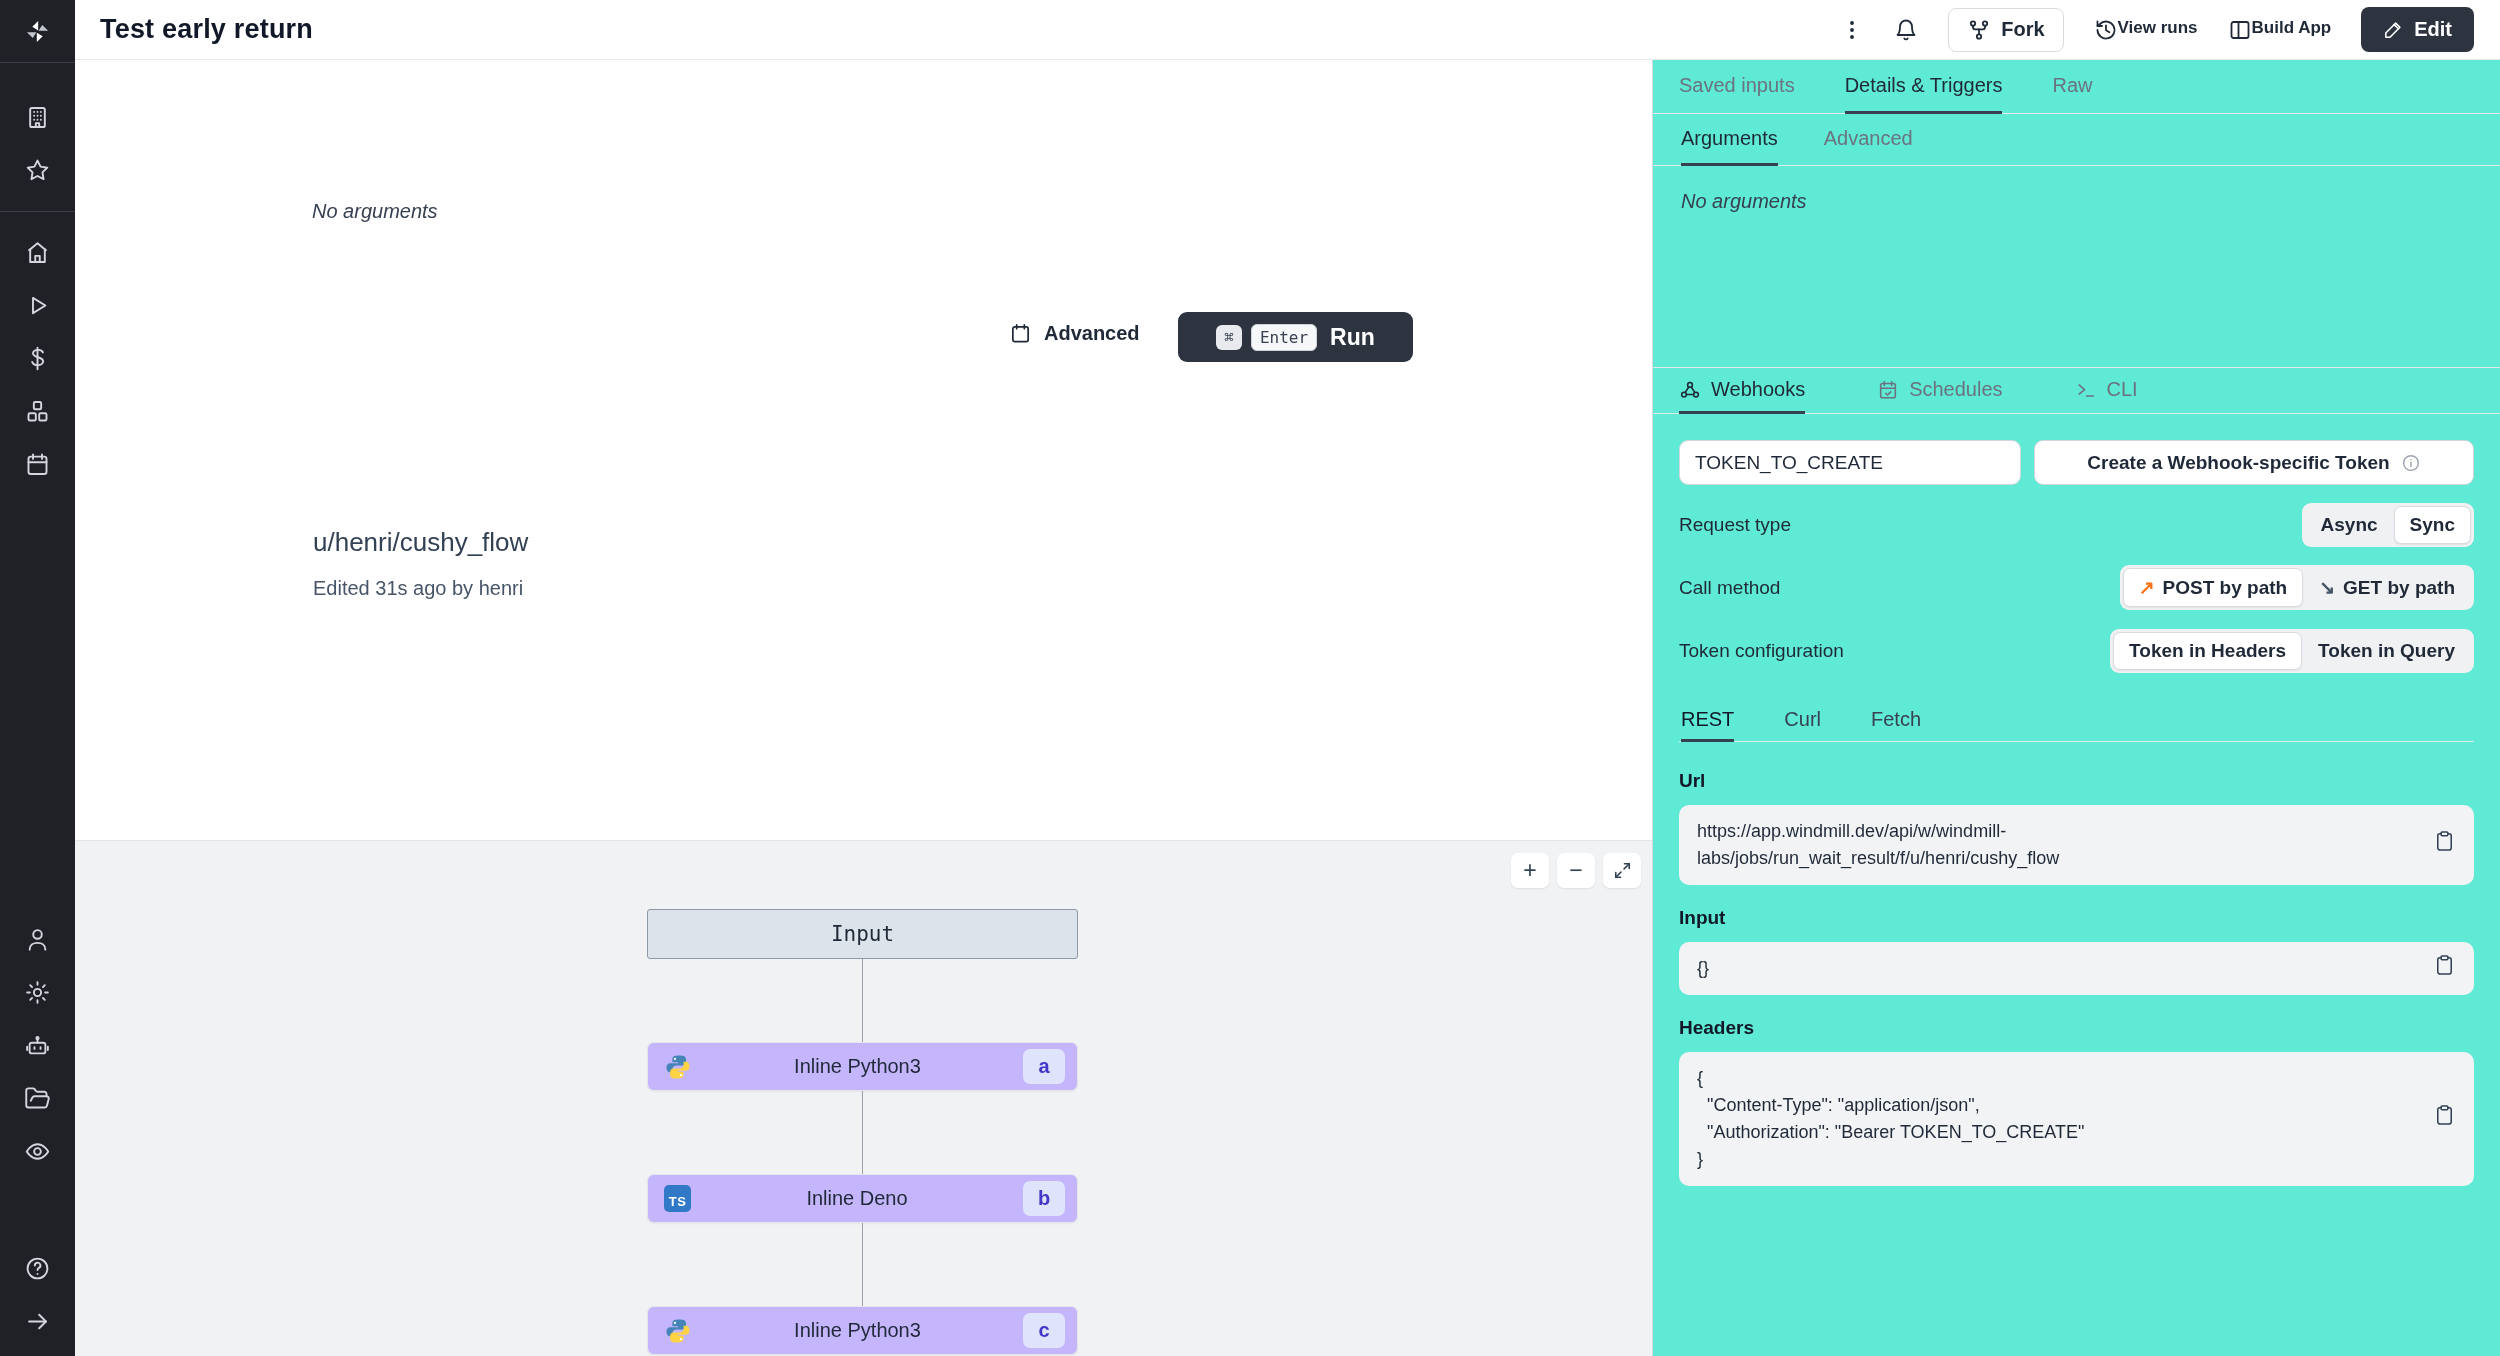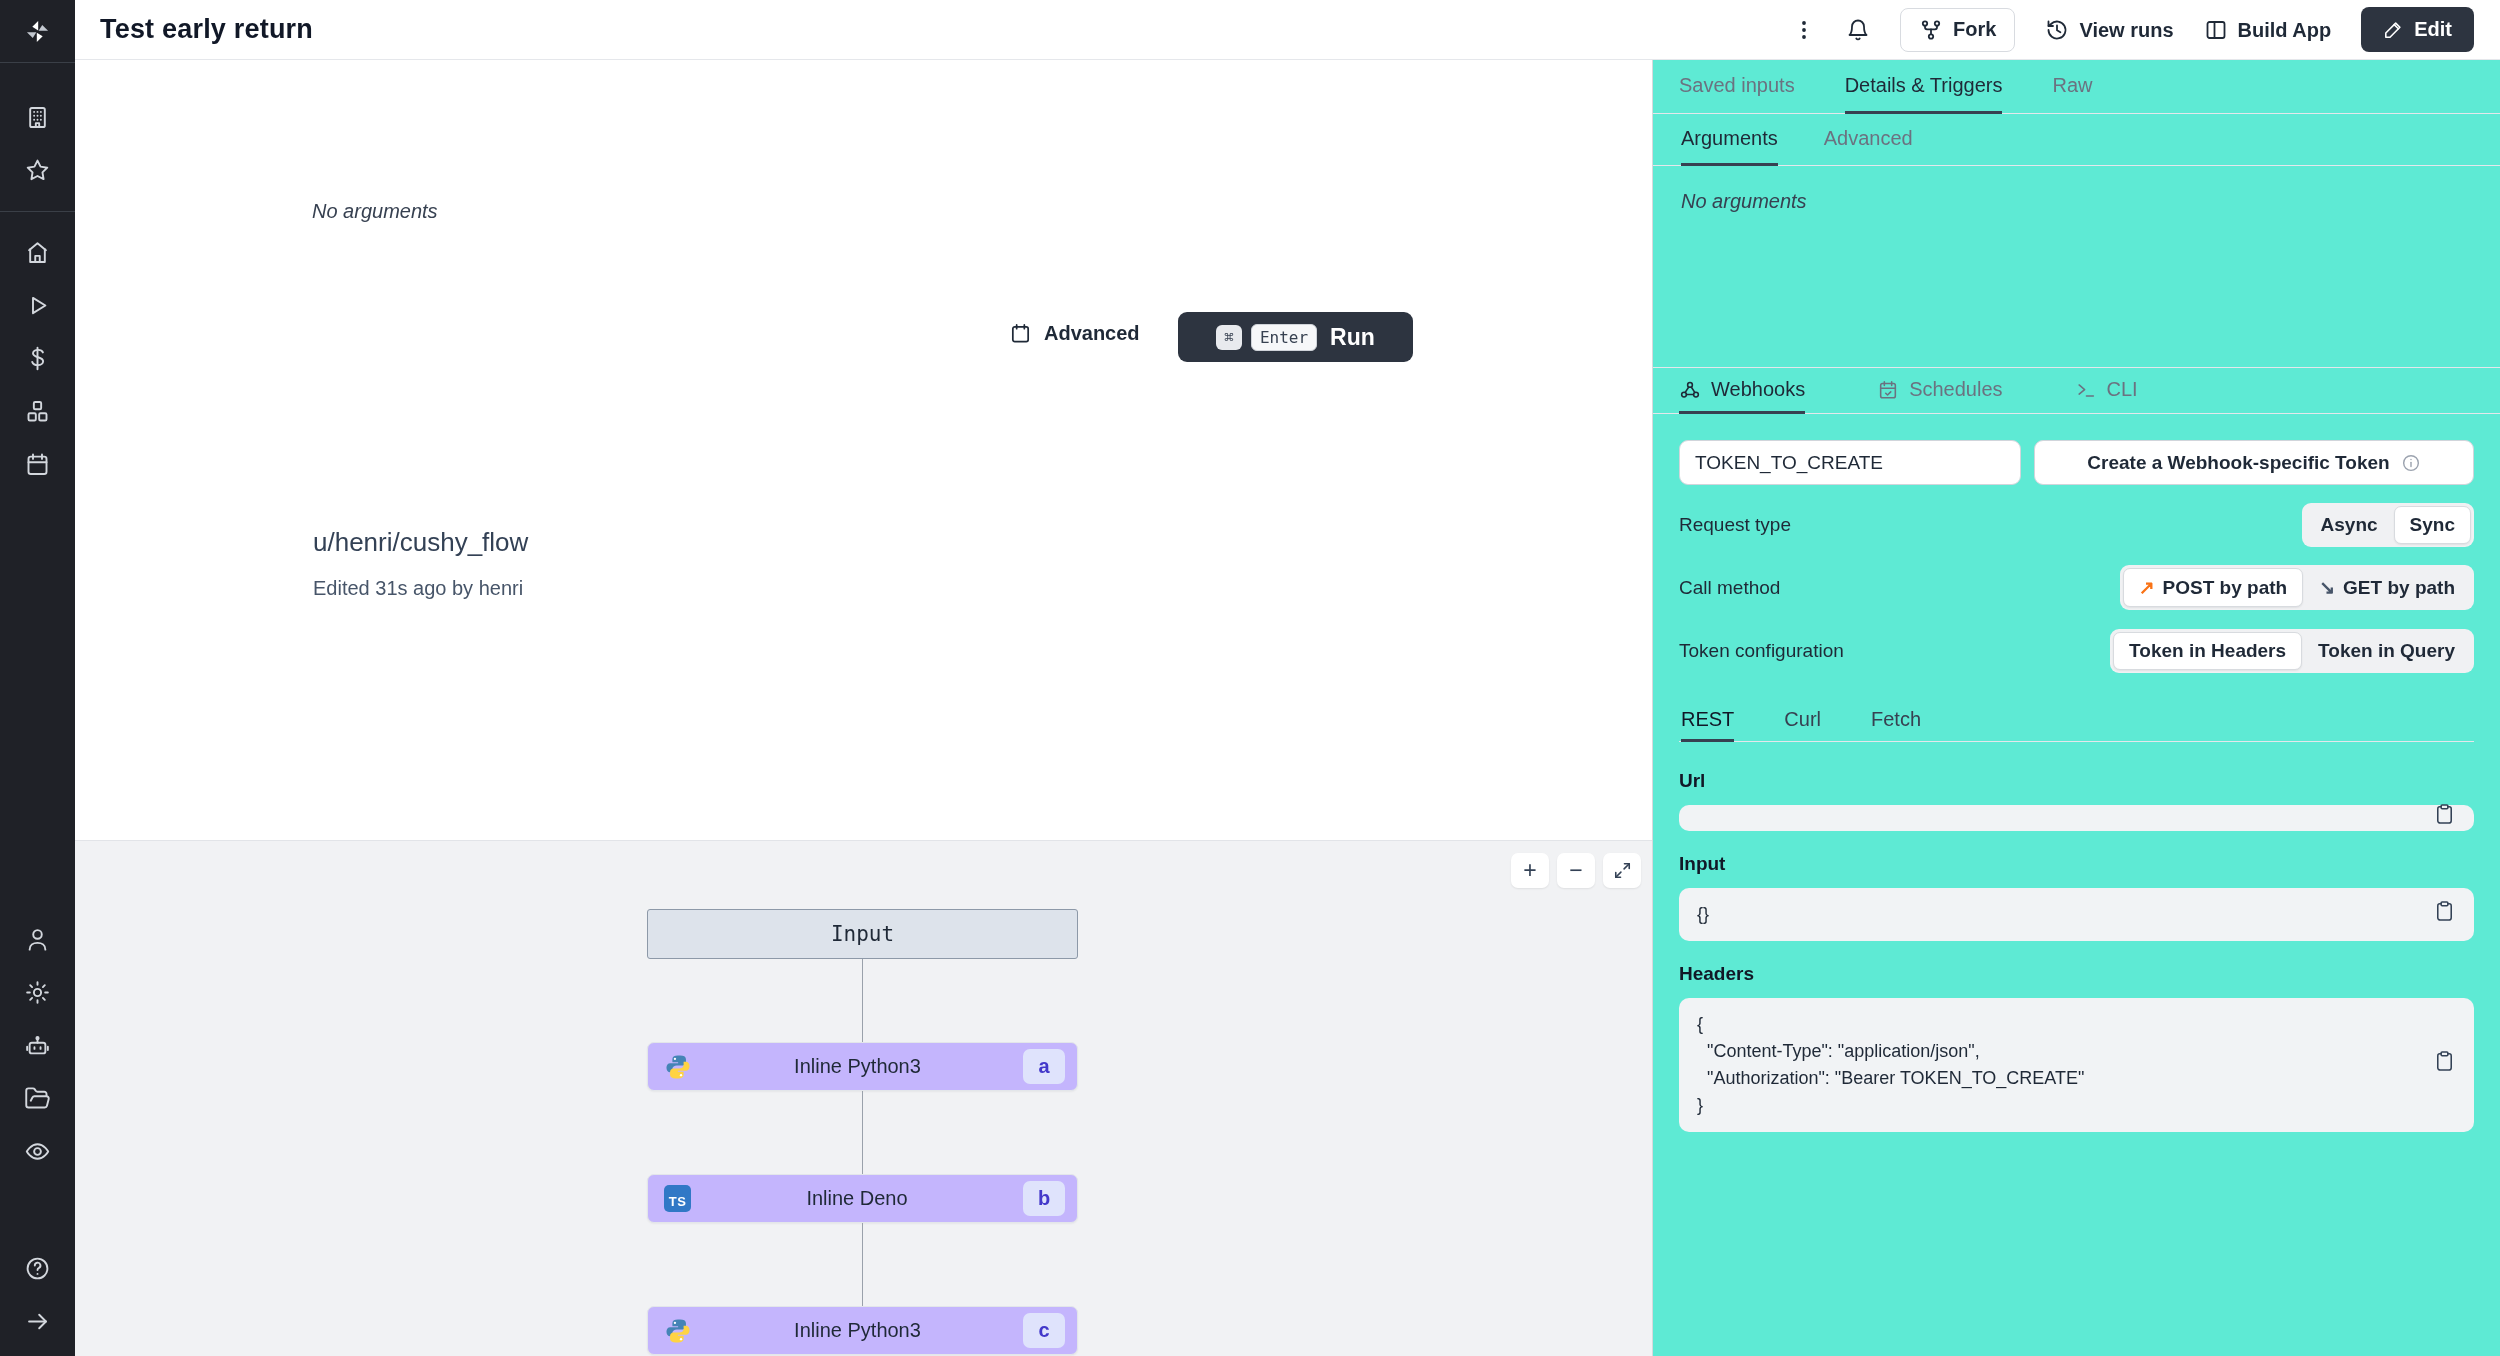--- a/index.html
+++ b/index.html
@@ -17,21 +17,21 @@
   .sb-gap { height:66px; }
 
   
   .content { flex:1; display:flex; flex-direction:column; min-width:0; }
   .topbar { height:60px; background:#fff; border-bottom:1px solid #e5e7eb; display:flex; align-items:center; padding:0 26px 0 25px; flex-shrink:0; }
   .topbar-title { font-size:27px; font-weight:bold; color:#111827; letter-spacing:.2px; }
   .topbar-right { margin-left:auto; display:flex; align-items:center; gap:30px; }
   .icon-btn { display:flex; align-items:center; justify-content:center; cursor:pointer; }
   .icon-btn svg, .tb-ghost svg, .tb-outline svg { width:24px; height:24px; stroke:#1f2937; stroke-width:1.8; fill:none; stroke-linecap:round; stroke-linejoin:round; }
   .tb-outline { display:flex; align-items:center; gap:10px; border:1px solid #d8dbe0; border-radius:8px; padding:9px 18px; font-size:20px; font-weight:bold; color:#1f2937; background:#fff; cursor:pointer; }
-  .tb-ghost { display:flex; align-items:flex-end; gap:10px; font-size:20px; font-weight:bold; color:#1f2937; background:none; border:none; cursor:pointer; }
+  .tb-ghost { display:flex; align-items:flex-start; font-size:17px; font-weight:bold; color:#1f2937; background:none; border:none; cursor:pointer; }
   .tb-dark { display:flex; align-items:center; gap:10px; background:#2d3440; color:#fff; border:none; border-radius:8px; padding:11px 22px; font-size:20px; font-weight:bold; cursor:pointer; }
   .tb-dark svg { width:21px; height:21px; stroke:#fff; stroke-width:1.8; fill:none; stroke-linecap:round; stroke-linejoin:round; }
 
   .body-row { flex:1; display:flex; min-height:0; }
 
   
   .left-main { flex:1; display:flex; flex-direction:column; min-width:0; }
   .test-area { height:780px; background:#fff; position:relative; flex-shrink:0; }
   .no-args { font-size:20px; font-style:italic; color:#374151; }
   .test-area .no-args { position:absolute; left:237px; top:140px; }
@@ -414,20 +414,21 @@
           </div>
 
           <div class="code-tabs">
             <div class="code-tab active">REST</div>
             <div class="code-tab">Curl</div>
             <div class="code-tab">Fetch</div>
           </div>
 
           <div class="field-label">Url</div>
           <div class="code-box">
+            <div class="url-text">https://app.windmill.dev/api/w/windmill-labs/jobs/run_wait_result/f/u/henri/cushy_flow</div>
             <span class="copy">
               <svg viewBox="0 0 24 24">
                 <rect x="8.5" y="2.5" width="7" height="4" rx="1"></rect>
                 <path d="M15.5 4.5H17a2 2 0 0 1 2 2V19a2.5 2.5 0 0 1-2.5 2.5h-9A2.5 2.5 0 0 1 5 19V6.5a2 2 0 0 1 2-2h1.5"></path>
               </svg>
             </span>
           </div>
 
           <div class="field-label" style="margin-top:22px">Input</div>
           <div class="code-box">

